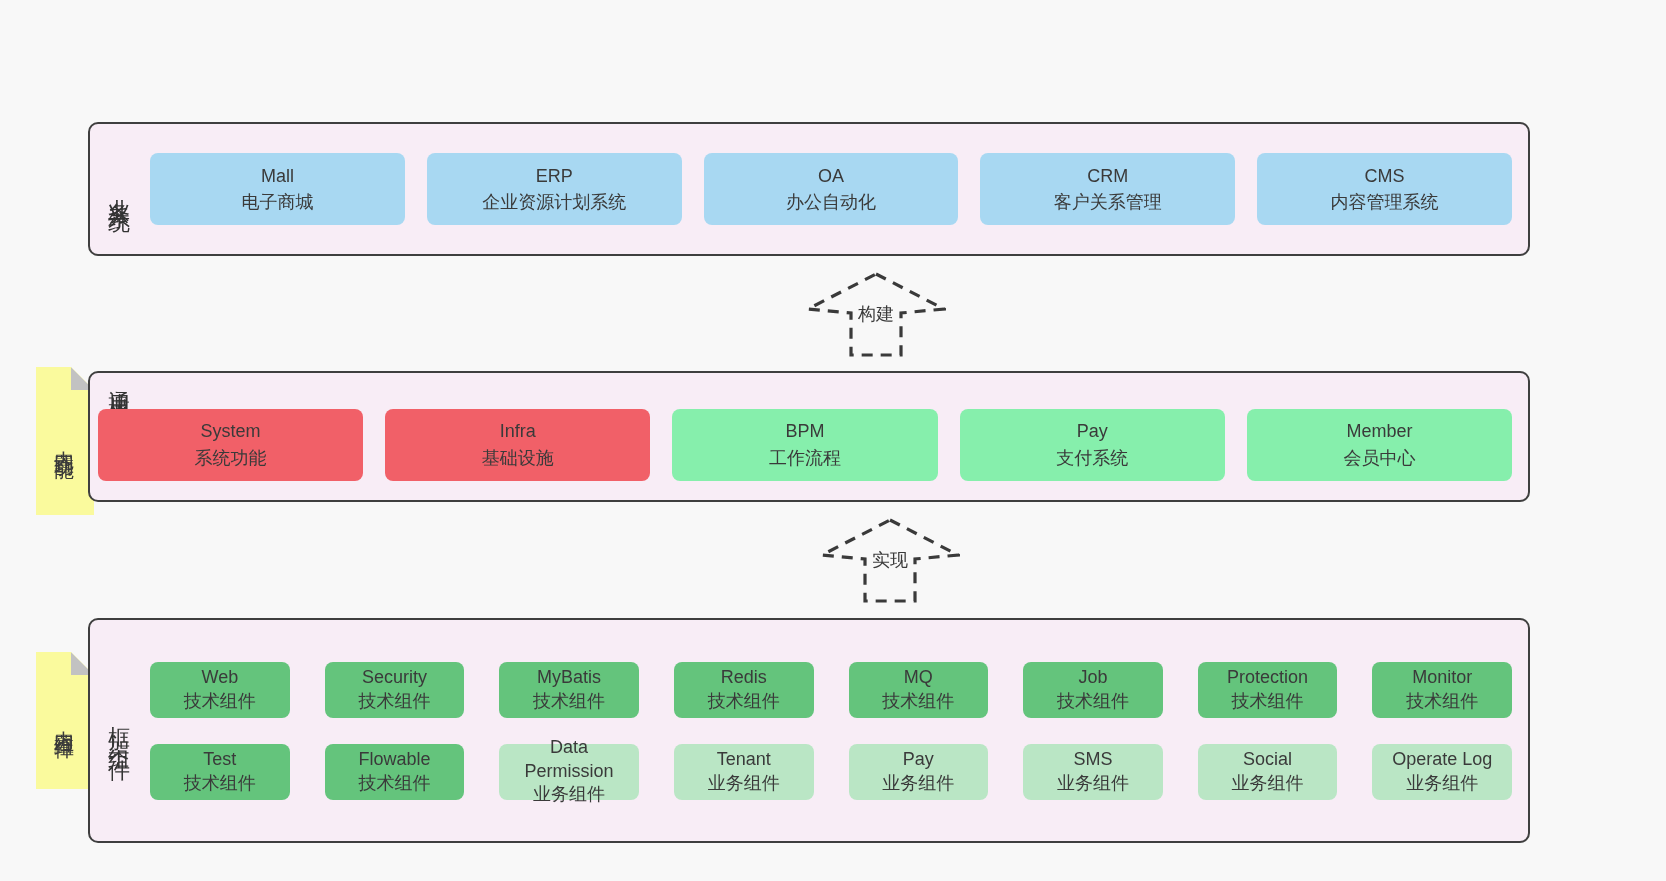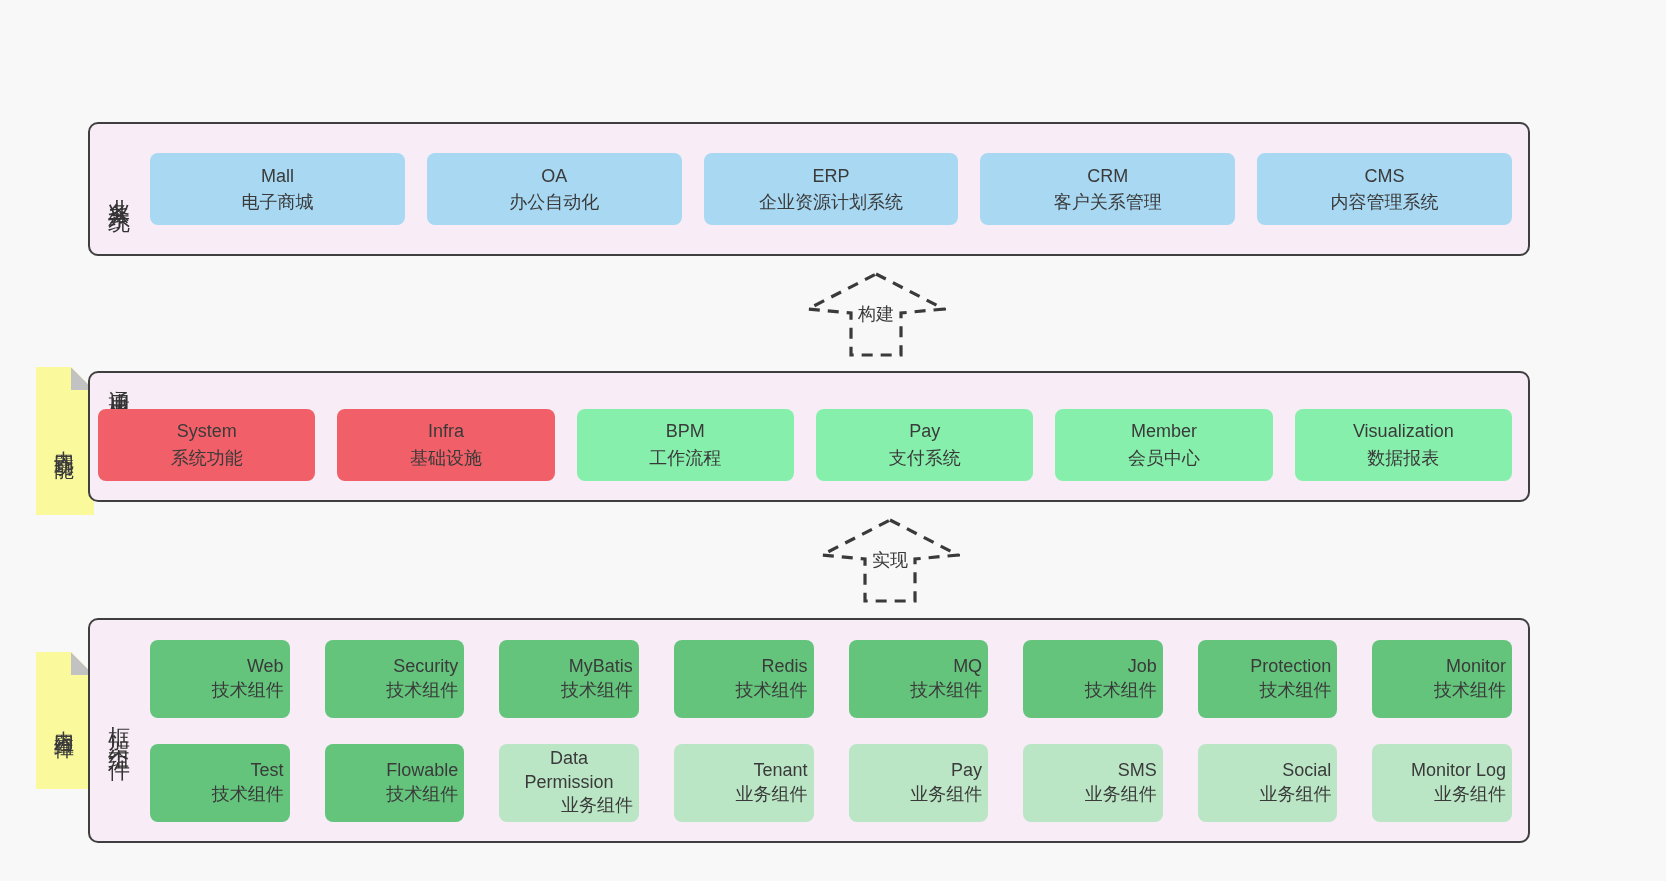--- a/index.html
+++ b/index.html
@@ -27,21 +27,21 @@
     flex:1;display:flex;flex-direction:column;justify-content:center;
     gap:26px;padding:0 16px 0 8px;
   }
   .box-row{display:flex;gap:22px;}
   #band2 .box-row{gap:35px;}
   .box{
     flex:1;height:72px;border-radius:8px;padding:0 6px;box-sizing:border-box;
     display:flex;flex-direction:column;align-items:center;justify-content:center;
     font-size:18px;line-height:1.45;text-align:center;color:#3a3a3a;
   }
-  #band2 .box{height:78px;line-height:1.32;align-items:flex-end;}
+  #band2 .box{height:56px;line-height:1.32;}
   .blue{background:#a8d8f2;}
   .red{background:#f16068;}
   .pink{background:#86efac;}
   .green{background:#64c47c;}
   .green-light{background:#bae6c5;}
 
   .tag{
     position:absolute;left:36px;width:58px;background:#fafa9d;z-index:1;
     display:flex;align-items:center;justify-content:center;
     writing-mode:vertical-lr;text-orientation:upright;
@@ -78,26 +78,26 @@
 
 <div class="band" id="band0">
   <div class="band-label">业务系统</div>
   <div class="rows">
       <div class="box-row">
         <div class="box blue">
           <div>Mall</div>
           <div>电子商城</div>
         </div>
         <div class="box blue">
+          <div>ERP</div>
+          <div>企业资源计划系统</div>
+        </div>
+        <div class="box blue">
           <div>OA</div>
           <div>办公自动化</div>
-        </div>
-        <div class="box blue">
-          <div>ERP</div>
-          <div>企业资源计划系统</div>
         </div>
         <div class="box blue">
           <div>CRM</div>
           <div>客户关系管理</div>
         </div>
         <div class="box blue">
           <div>CMS</div>
           <div>内容管理系统</div>
         </div>
       </div>
@@ -128,24 +128,20 @@
           <div>工作流程</div>
         </div>
         <div class="box pink">
           <div>Pay</div>
           <div>支付系统</div>
         </div>
         <div class="box pink">
           <div>Member</div>
           <div>会员中心</div>
         </div>
-        <div class="box pink">
-          <div>Visualization</div>
-          <div>数据报表</div>
-        </div>
       </div>
     </div>
 </div>
 
 <div class="arrow" id="arrow1">
   <svg width="140" height="86" viewBox="0 0 140 86">
     <polygon points="70,3 138,38 95,42 95,84 45,84 45,42 2,38" fill="none" stroke="#3a3a3a" stroke-width="3.2" stroke-dasharray="11 8" stroke-linejoin="miter"></polygon>
   </svg>
   <div class="arrow-label">实现</div>
 </div>
@@ -210,18 +206,18 @@
         </div>
         <div class="box green-light">
           <div>SMS</div>
           <div>业务组件</div>
         </div>
         <div class="box green-light">
           <div>Social</div>
           <div>业务组件</div>
         </div>
         <div class="box green-light">
-          <div>Monitor Log</div>
+          <div>Operate Log</div>
           <div>业务组件</div>
         </div>
       </div>
     </div>
 </div>
 
 </body></html>

